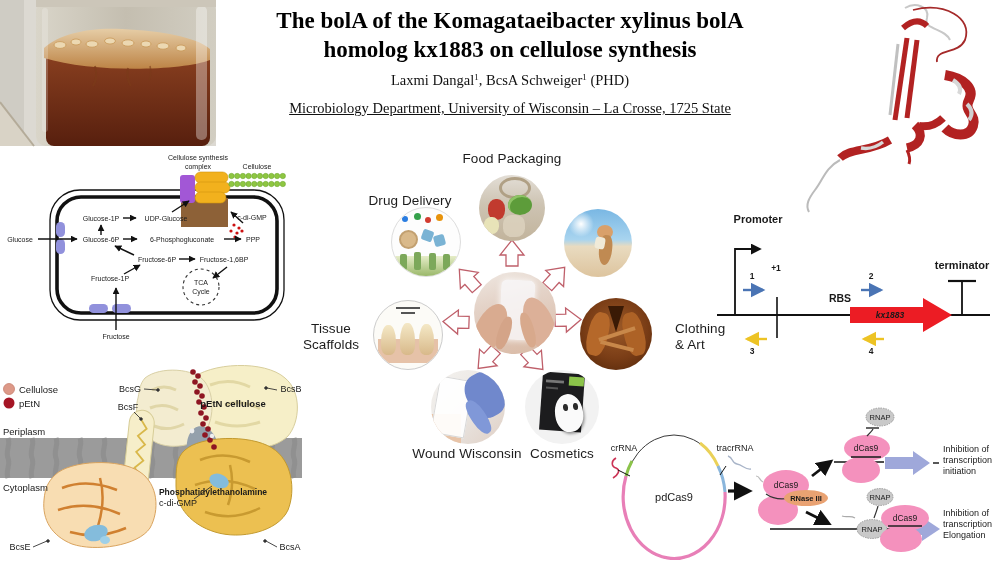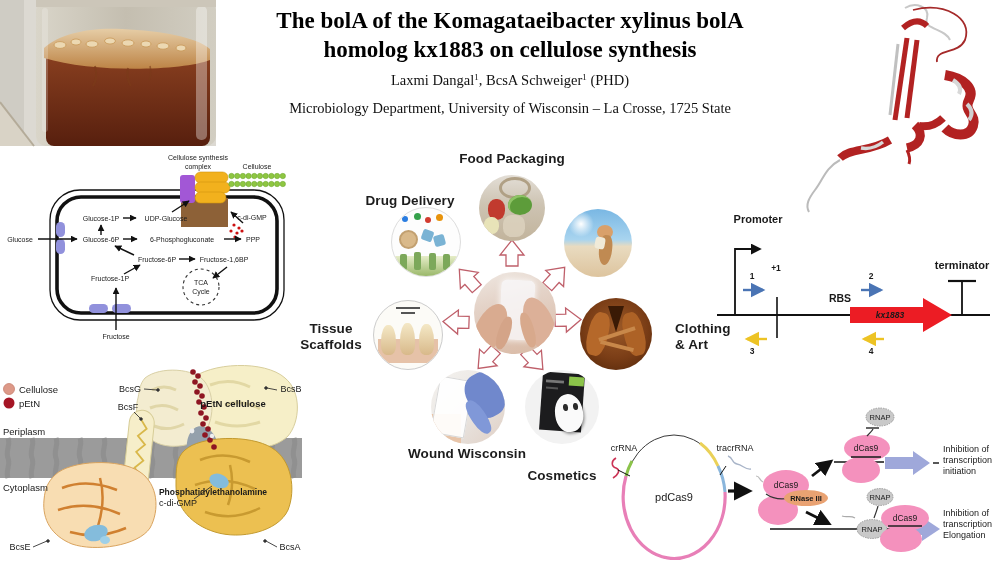--- a/index.html
+++ b/index.html
@@ -5,22 +5,22 @@
   html,body { margin:0; padding:0; background:#888; }
   #page { position:relative; width:1000px; height:562px; background:#ffffff; overflow:hidden;
           font-family:"Liberation Sans","DejaVu Sans",sans-serif; }
   #page svg { position:absolute; overflow:visible; display:block; }
   svg text { font-family:"Liberation Sans","DejaVu Sans",sans-serif; fill:#1a1a1a; }
   .title-block { position:absolute; left:225px; top:6px; width:570px; text-align:center; color:#000; }
   .title-line { font-family:"Liberation Serif","DejaVu Serif",serif; font-size:23px; font-weight:700; line-height:29px; }
   .title-line .it { }
   .authors { font-family:"Liberation Serif","DejaVu Serif",serif; font-size:14.5px; margin-top:8px; color:#111; }
   .authors .sup { font-size:9px; vertical-align:5px; }
-  .affil { font-family:"Liberation Serif","DejaVu Serif",serif; font-size:14.5px; margin-top:10px; line-height:19px; color:#111; }
-  .app-label { position:absolute; font-size:13.5px; color:#1c1c1c; text-align:center; line-height:1.22; font-weight:700; letter-spacing:.1px; }
+  .affil { font-family:"Liberation Serif","DejaVu Serif",serif; font-size:14.5px; margin-top:10px; line-height:19px; color:#111;text-decoration:underline; }
+  .app-label { position:absolute; font-size:13.5px; color:#1c1c1c; text-align:center; line-height:1.22; font-weight:400; letter-spacing:.1px; }
   .circle { position:absolute; border-radius:50%; overflow:hidden; }
   .circle div { position:absolute; }
 </style>
 </head>
 <body>
 
 <div id="page">
 
   <svg style="left:0;top:0;width:216px;height:146px" viewBox="0 0 216 146">
     <defs>
@@ -352,21 +352,21 @@
     <div style="left:30px;top:24px;width:28px;height:38px;background:#fafafa;border-radius:50% 50% 46% 46%;transform:rotate(-8deg);box-shadow:1px 2px 3px rgba(0,0,0,0.4)"></div>
     <div style="left:38px;top:34px;width:5px;height:7px;background:#2a2a2a;border-radius:50%;transform:rotate(-8deg)"></div>
     <div style="left:48px;top:33px;width:5px;height:7px;background:#2a2a2a;border-radius:50%;transform:rotate(-8deg)"></div>
   </div>
 
   <div class="app-label" style="left:447px;top:151px;width:130px">Food Packaging</div>
   <div class="app-label" style="left:350px;top:193px;width:120px">Drug Delivery</div>
   <div class="app-label" style="left:293px;top:321px;width:76px">Tissue Scaffolds</div>
   <div class="app-label" style="left:675px;top:321px;width:60px;text-align:left">Clothing &amp; Art</div>
   <div class="app-label" style="left:402px;top:446px;width:130px">Wound Wisconsin</div>
-  <div class="app-label" style="left:517px;top:468px;width:90px">Cosmetics</div>
+  <div class="app-label" style="left:517px;top:446px;width:90px">Cosmetics</div>
 
   <svg style="left:690px;top:205px;width:310px;height:155px" viewBox="0 0 310 155">
     <defs>
       <marker id="pm-black" markerWidth="8" markerHeight="8" refX="5" refY="3" orient="auto">
           <path d="M0,0 L6,3 L0,6 Z" fill="#111"></path>
         </marker>
       <marker id="pm-blue" markerWidth="8" markerHeight="8" refX="5" refY="3" orient="auto">
           <path d="M0,0 L6,3 L0,6 Z" fill="#4a74b4"></path>
         </marker>
       <marker id="pm-yellow" markerWidth="8" markerHeight="8" refX="5" refY="3" orient="auto">

